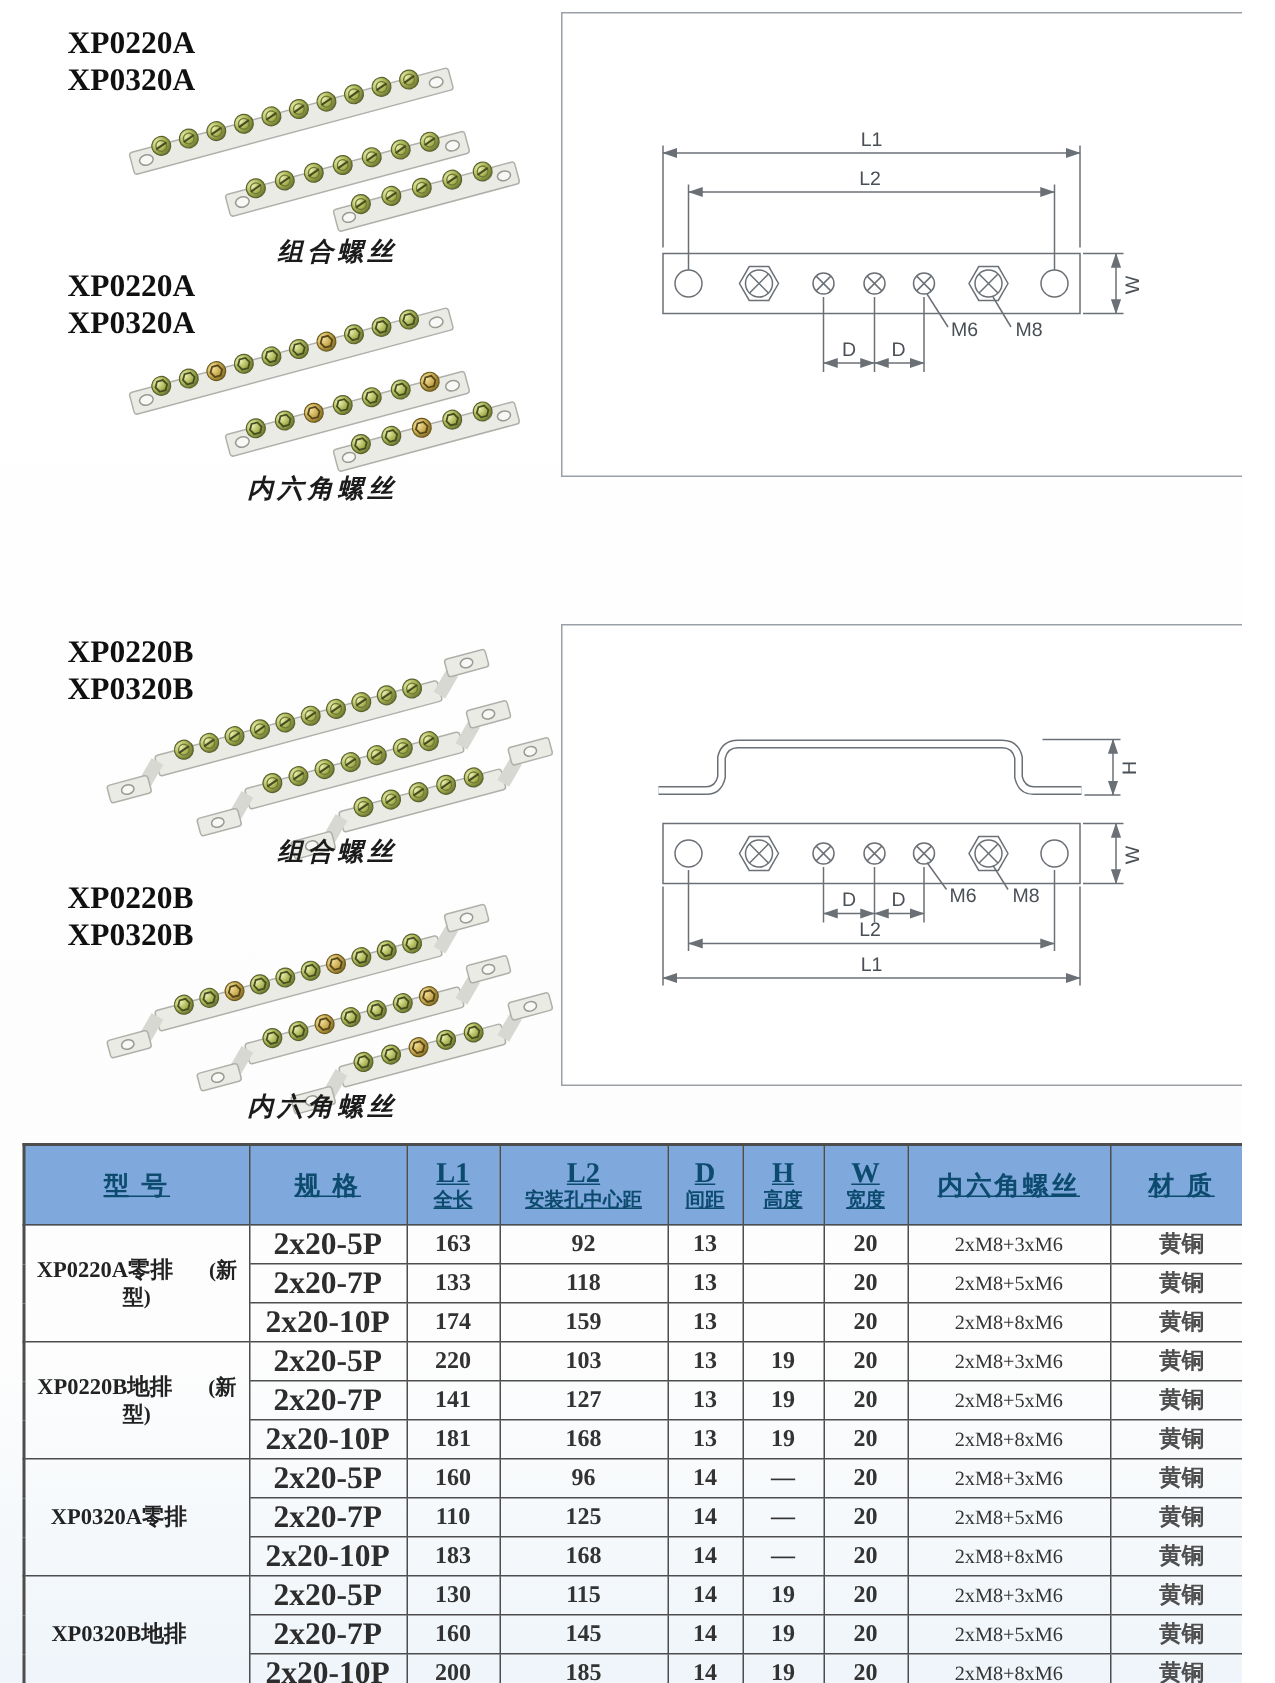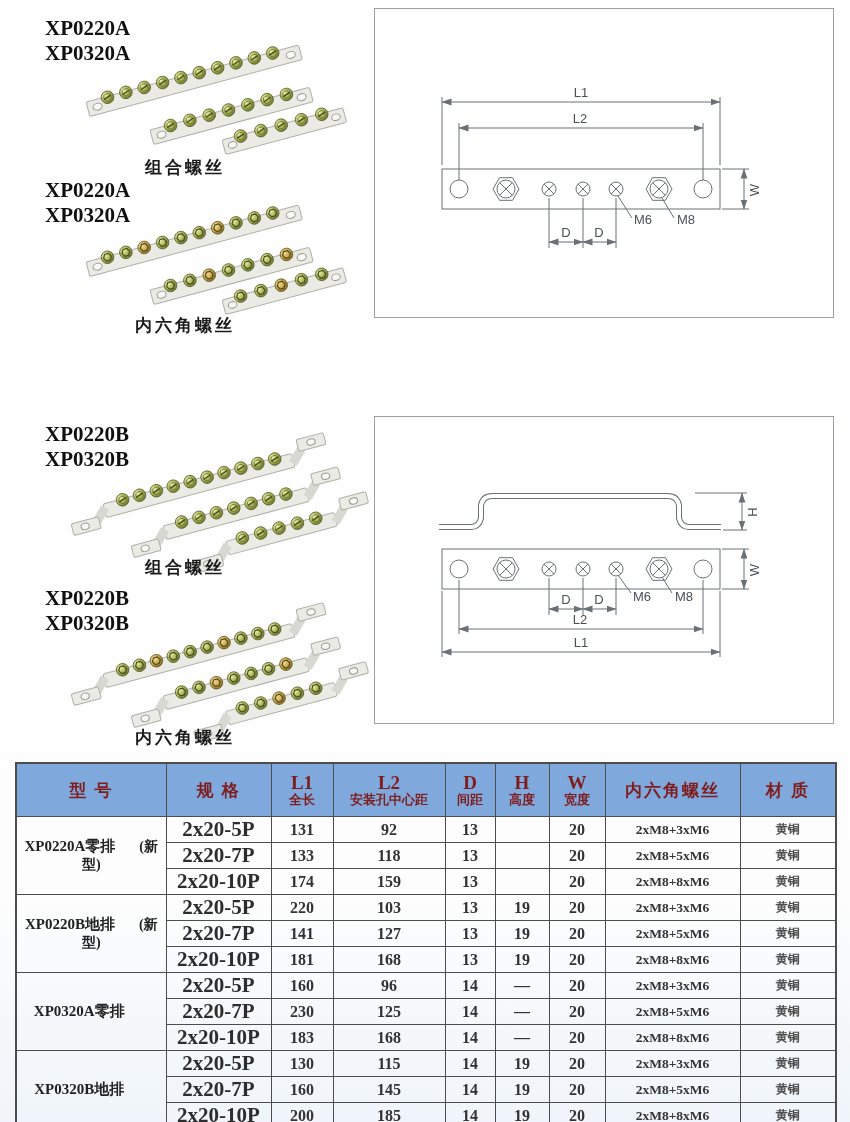--- a/index.html
+++ b/index.html
@@ -1,40 +1,40 @@
 <!DOCTYPE html>
 <html><head>
 <meta charset="utf-8">
 <style>
   html,body{margin:0;padding:0}
   .page{position:relative;width:828px;height:1122px;overflow:hidden;
         background:linear-gradient(180deg,#ffffff 0%,#fdfdfd 80%,#eff5fa 100%);
-        font-family:"Liberation Serif",serif;padding-left:23px;}
+        font-family:"Liberation Serif",serif;}
   .prod-label{position:absolute;font-weight:bold;font-size:21px;line-height:1.2;color:#101010;}
-  .prod-caption{position:absolute;width:160px;text-align:center;font-size:17px;letter-spacing:3px;
-        color:#1b1b1b;font-weight:bold;}
+  .prod-caption{position:absolute;width:160px;text-align:right;font-size:17px;letter-spacing:3px;
+        color:#1b1b1b;font-weight:bold;font-style:italic;}
   .prod-img{position:absolute;overflow:visible;}
   .diagram{position:absolute;background:#ffffff;border:1px solid #9aa0a6;}
   .dline{stroke:#6b7076;stroke-width:1;fill:none;}
   .dimt{font-family:"Liberation Sans",sans-serif;font-size:13px;fill:#4a5056;}
   table.spec{position:absolute;left:15px;top:762px;width:820px;border-collapse:collapse;
         table-layout:fixed;font-family:"Liberation Serif",serif;}
   .spec th,.spec td{border:1px solid #4d4d4d;text-align:center;vertical-align:middle;padding:0;}
   .spec{border:2px solid #4d4d4d;}
-  .spec thead th{background:#7fa9dc;color:#7f1d1d;height:52px;}
+  .spec thead th{background:#7fa9dc;color:#0c4a6e;height:52px;text-decoration:underline;}
   .h-one{font-size:17px;font-weight:bold;letter-spacing:2px;}
   .h-en{font-size:19px;font-weight:bold;line-height:1.05;}
   .h-zh{font-size:13px;font-weight:bold;line-height:1.15;}
   .spec tbody tr{height:24px;}
   .num{font-size:16px;font-weight:bold;color:#333333;}
   .spec-cell{font-size:21px;font-weight:bold;color:#2d2d2d;}
   .model-cell{font-size:15px;font-weight:bold;color:#222222;}
   .model-cell .sfx{font-size:14px;margin-left:24px;}
-  .screw-cell{font-size:13.5px;font-weight:bold;color:#333333;}
-  .mat-cell{font-size:12px;font-weight:bold;color:#4f4f4f;margin-left:29px;}
+  .screw-cell{font-size:13.5px;font-weight:normal;color:#333333;}
+  .mat-cell{font-size:15px;font-weight:bold;color:#4f4f4f;margin-left:29px;}
 </style>
 </head>
 <body>
 
 <div class="page">
 
   <svg width="0" height="0" style="position:absolute" aria-hidden="true">
     <defs>
       <radialGradient id="gGreen" cx="35%" cy="30%" r="75%">
         <stop offset="0%" stop-color="#eff2b4"></stop>
@@ -427,21 +427,21 @@
           </th>
         <th>
             <div class="h-one">材  质</div>
           </th>
       </tr>
     </thead>
     <tbody>
       <tr>
         <td class="model-cell" rowspan="3"><span>XP0220A零排</span><span class="sfx">(新型)</span></td>
         <td class="spec-cell">2x20-5P</td>
-        <td class="num">131</td>
+        <td class="num">163</td>
         <td class="num">92</td>
         <td class="num">13</td>
         <td class="num"></td>
         <td class="num">20</td>
         <td class="screw-cell">2xM8+3xM6</td>
         <td class="mat-cell">黄铜</td>
       </tr>
       <tr>
         <td class="spec-cell">2x20-7P</td>
         <td class="num">133</td>
@@ -499,21 +499,21 @@
         <td class="num">160</td>
         <td class="num">96</td>
         <td class="num">14</td>
         <td class="num">—</td>
         <td class="num">20</td>
         <td class="screw-cell">2xM8+3xM6</td>
         <td class="mat-cell">黄铜</td>
       </tr>
       <tr>
         <td class="spec-cell">2x20-7P</td>
-        <td class="num">230</td>
+        <td class="num">110</td>
         <td class="num">125</td>
         <td class="num">14</td>
         <td class="num">—</td>
         <td class="num">20</td>
         <td class="screw-cell">2xM8+5xM6</td>
         <td class="mat-cell">黄铜</td>
       </tr>
       <tr>
         <td class="spec-cell">2x20-10P</td>
         <td class="num">183</td>

